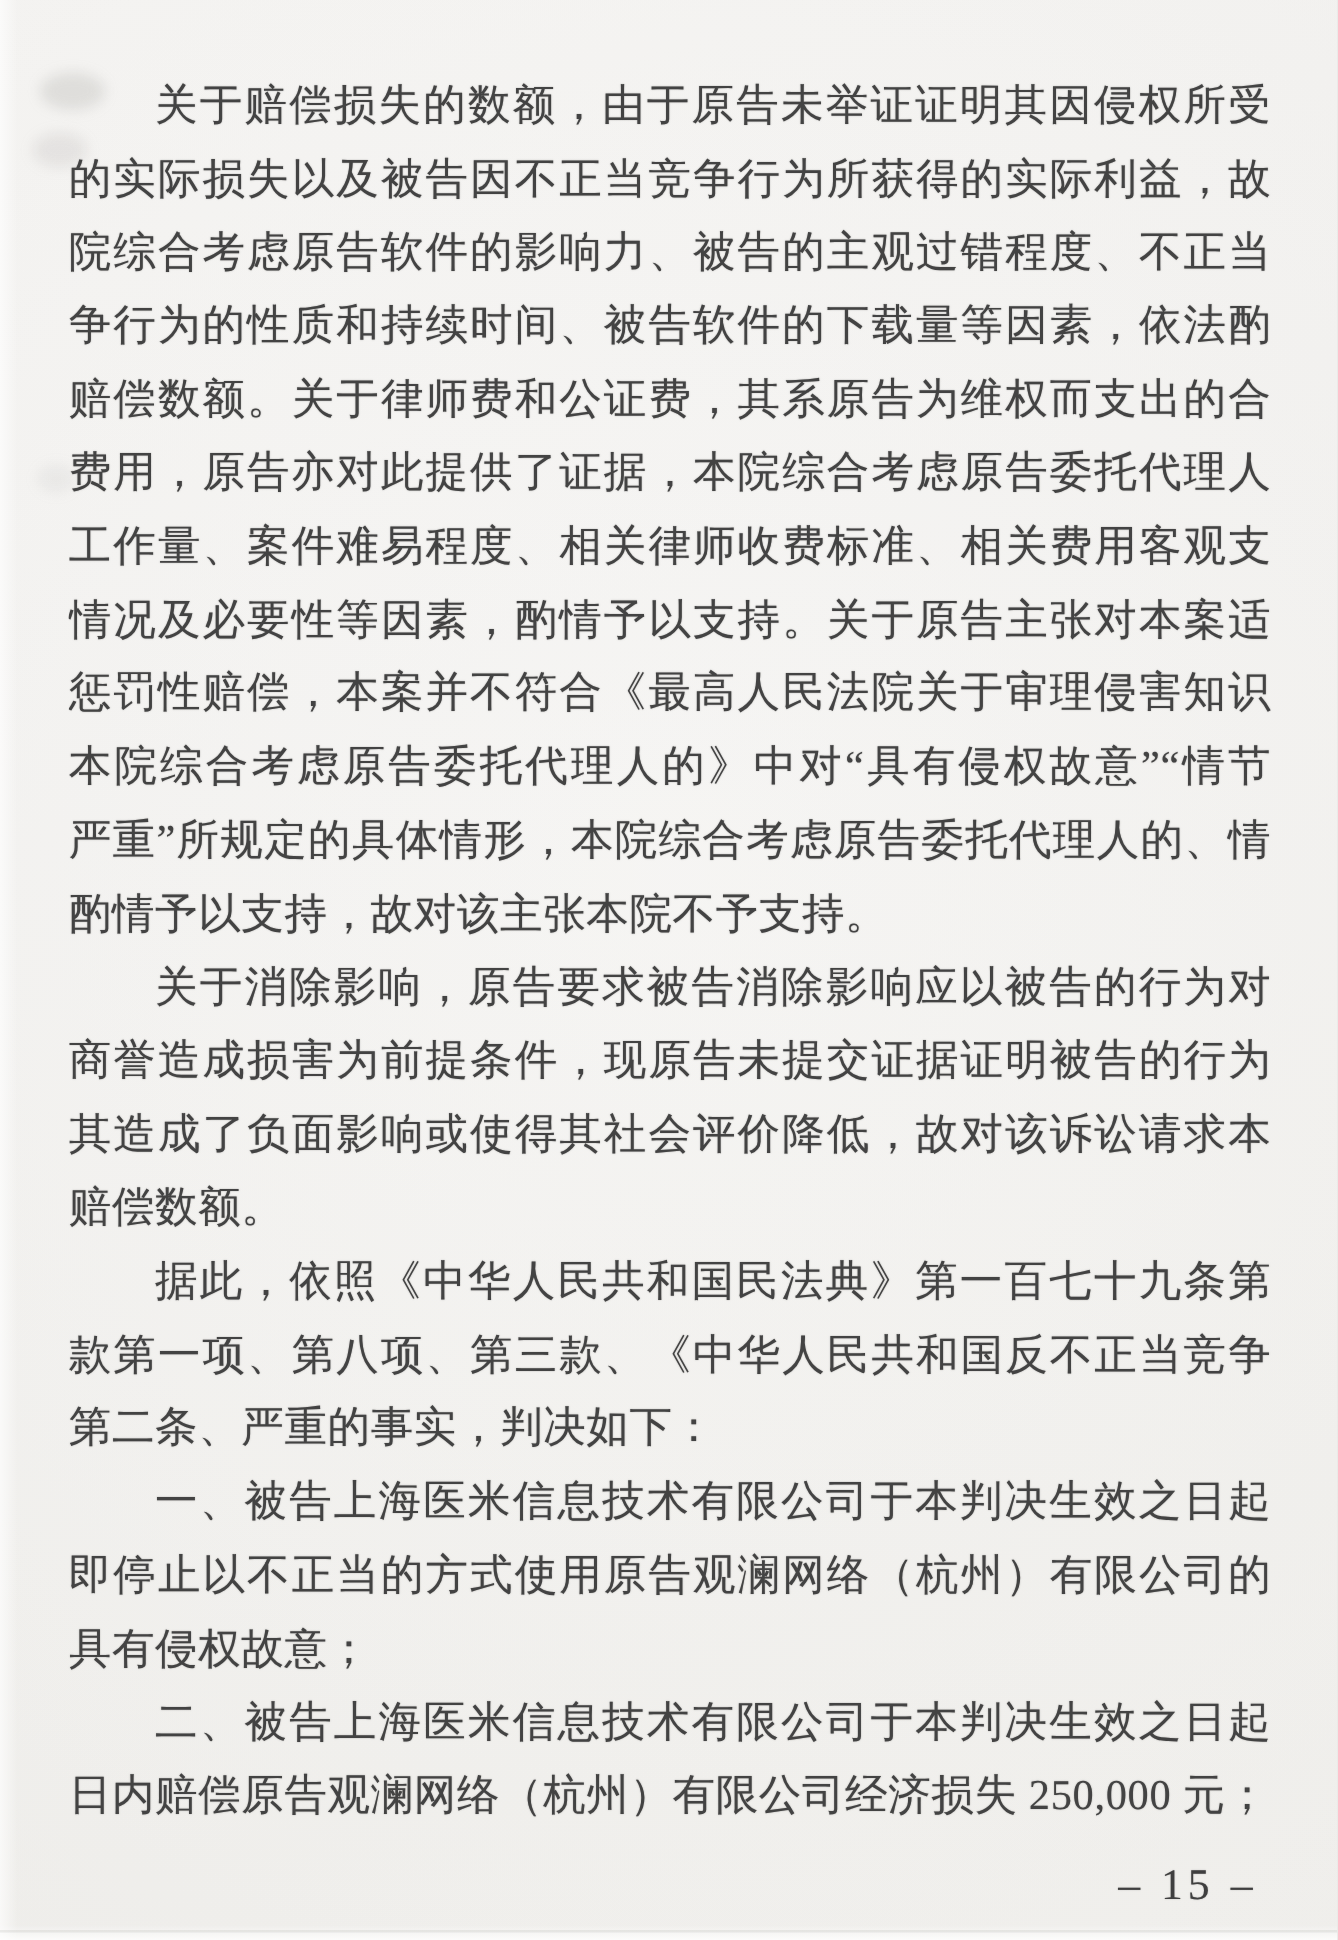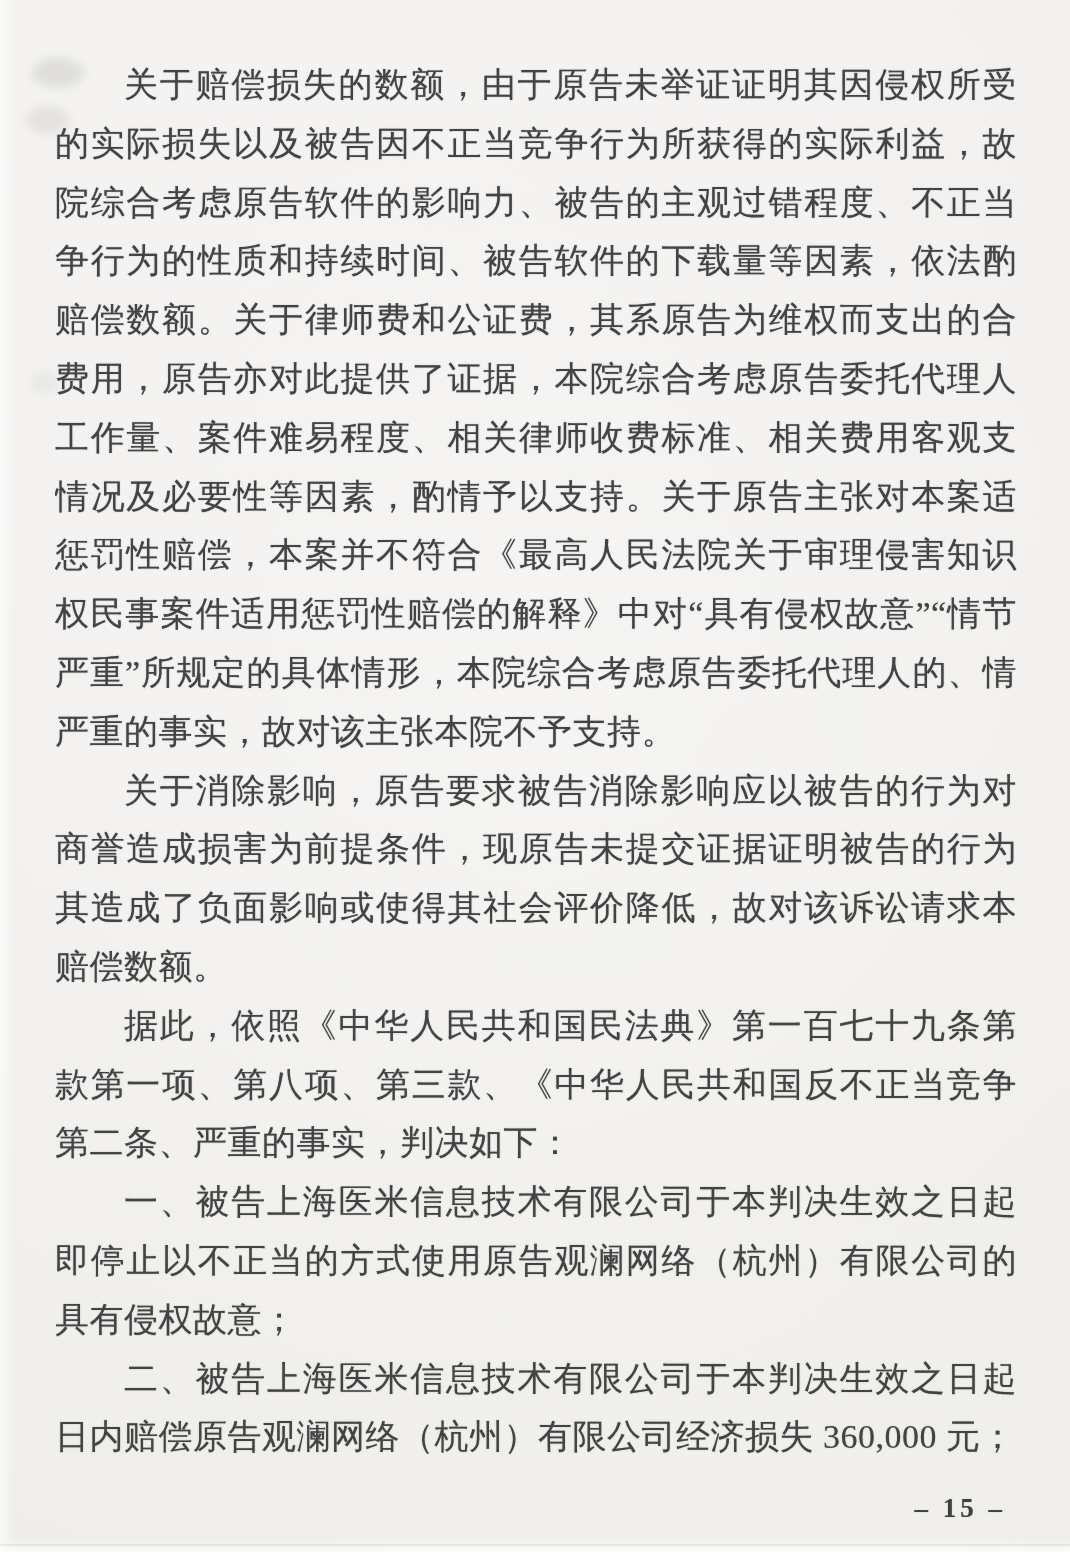--- a/index.html
+++ b/index.html
@@ -69,25 +69,24 @@
     overflow: hidden;
   }
   .line.indent { text-indent: 69px; }
 
   .page-number {
     position: absolute;
     top: 1484px;
     right: 64px;
     height: 48px;
     line-height: 48px;
-    font-size: 27px;
+    font-size: 35px;
     letter-spacing: 4px;
     color: #3f3f3f;
     text-shadow: 0 0 1px rgba(90,88,86,0.5);
-    font-weight: bold;
   }
 </style>
 </head>
 <body>
 
 <div class="page">
   <div class="smudge s1"></div>
   <div class="smudge s2"></div>
   <div class="smudge s3"></div>
 
@@ -95,40 +94,40 @@
       <div class="paragraph">
         <div class="line indent fill">关于赔偿损失的数额，由于原告未举证证明其因侵权所受到</div>
         <div class="line fill">的实际损失以及被告因不正当竞争行为所获得的实际利益，故本</div>
         <div class="line fill">院综合考虑原告软件的影响力、被告的主观过错程度、不正当竞</div>
         <div class="line fill">争行为的性质和持续时间、被告软件的下载量等因素，依法酌定</div>
         <div class="line fill">赔偿数额。关于律师费和公证费，其系原告为维权而支出的合理</div>
         <div class="line fill">费用，原告亦对此提供了证据，本院综合考虑原告委托代理人的</div>
         <div class="line fill">工作量、案件难易程度、相关律师收费标准、相关费用客观支出</div>
         <div class="line fill">情况及必要性等因素，酌情予以支持。关于原告主张对本案适用</div>
         <div class="line fill">惩罚性赔偿，本案并不符合《最高人民法院关于审理侵害知识产</div>
-        <div class="line fill">权民事案件适用惩罚性赔偿的解释》中对“具有侵权故意”“情节</div>
+        <div class="line fill">本院综合考虑原告委托代理人的》中对“具有侵权故意”“情节</div>
         <div class="line fill">严重”所规定的具体情形，本院综合考虑原告委托代理人的、情节</div>
-        <div class="line">严重的事实，故对该主张本院不予支持。</div>
+        <div class="line">酌情予以支持，故对该主张本院不予支持。</div>
       </div>
       <div class="paragraph">
         <div class="line indent fill">关于消除影响，原告要求被告消除影响应以被告的行为对其</div>
         <div class="line fill">商誉造成损害为前提条件，现原告未提交证据证明被告的行为对</div>
         <div class="line fill">其造成了负面影响或使得其社会评价降低，故对该诉讼请求本院</div>
         <div class="line">赔偿数额。</div>
       </div>
       <div class="paragraph">
         <div class="line indent fill">据此，依照《中华人民共和国民法典》第一百七十九条第一</div>
         <div class="line fill">款第一项、第八项、第三款、《中华人民共和国反不正当竞争法》</div>
         <div class="line">第二条、严重的事实，判决如下：</div>
       </div>
       <div class="paragraph">
         <div class="line indent fill">一、被告上海医米信息技术有限公司于本判决生效之日起立</div>
         <div class="line fill">即停止以不正当的方式使用原告观澜网络（杭州）有限公司的药</div>
         <div class="line">具有侵权故意；</div>
       </div>
       <div class="paragraph">
         <div class="line indent fill">二、被告上海医米信息技术有限公司于本判决生效之日起十</div>
-        <div class="line">日内赔偿原告观澜网络（杭州）有限公司经济损失 360,000 元；</div>
+        <div class="line">日内赔偿原告观澜网络（杭州）有限公司经济损失 250,000 元；</div>
       </div>
     </div>
 
   <div class="page-number">– 15 –</div>
 </div>
 
 </body></html>

